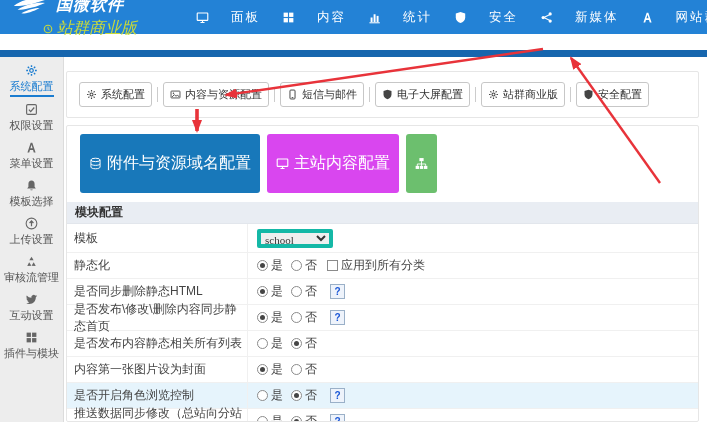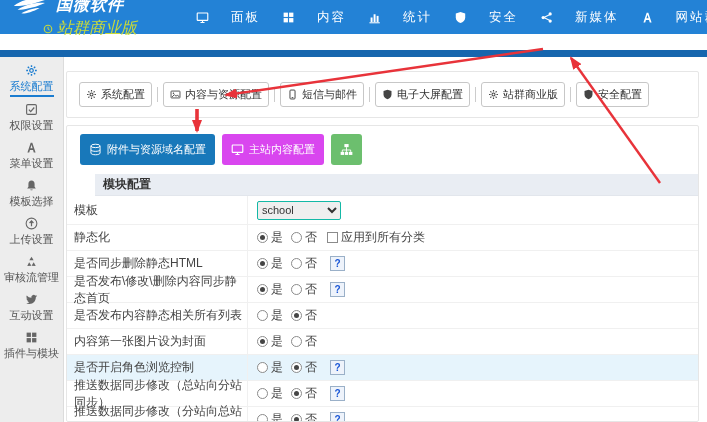--- a/index.html
+++ b/index.html
@@ -43,40 +43,40 @@
         border-radius:2px;box-sizing:border-box;z-index:1;}
   .card1{top:71px;height:47px;display:flex;align-items:center;padding-left:12px;overflow:hidden;}
   .toolbar-btn{display:inline-flex;align-items:center;gap:4px;border:1px solid #c7c7c7;border-radius:3px;
                padding:4px 6px;font-size:11px;color:#333;background:#fff;cursor:pointer;white-space:nowrap;}
   .toolbar-btn .ic svg{width:11px;height:11px;color:#444;}
   .toolbar-sep{width:1px;height:15px;background:#ccc;margin:0 5px;flex:none;}
 
   .card2{top:125px;bottom:0;padding-top:8px;overflow:hidden;}
   .tabs{display:flex;gap:7px;margin-left:13px;}
   .tab-btn{display:inline-flex;align-items:center;gap:5px;border:none;border-radius:3px;
-           padding:8px 9px;font-size:11px;color:#fff;cursor:pointer;white-space:nowrap;}
+           padding:19px 9px;font-size:16px;color:#fff;cursor:pointer;white-space:nowrap;}
   .tab-btn .ic svg{width:13px;height:13px;color:#fff;}
   .panel-header{margin-top:9px;height:21px;line-height:21px;background:#e9edf3;border-bottom:1px solid #e2e6ec;
-                font-weight:bold;font-size:12px;color:#333;padding-left:8px;margin-left:28px;}
+                font-weight:bold;font-size:12px;color:#333;padding-left:8px;}
   .trow{display:flex;align-items:stretch;border-bottom:1px solid #f0f0f0;font-size:12px;color:#444;height:25px;}
   .trow.tall{height:28px;}
   .trow.hl{background:var(--c-hlrow);}
   .cell-label{width:180px;flex:none;display:flex;align-items:center;padding-left:7px;box-sizing:border-box;}
   .cell-value{flex:1;display:flex;align-items:center;gap:3px;padding-left:9px;border-left:1px solid #f0f0f0;}
   .radio{width:11px;height:11px;border:1px solid #8b8b8b;border-radius:50%;display:inline-block;
          position:relative;box-sizing:border-box;background:#fff;flex:none;cursor:pointer;}
   .radio.sel::after{content:"";position:absolute;left:2px;top:2px;width:5px;height:5px;border-radius:50%;background:#454545;}
   .rlabel{margin-right:5px;}
   .checkbox{width:11px;height:11px;border:1px solid #8b8b8b;display:inline-block;box-sizing:border-box;
             background:#fff;margin-left:2px;flex:none;cursor:pointer;}
   .help{width:13px;height:13px;border:1px solid #9ab0c8;background:#eef3fb;color:#1a56d6;font-size:10px;
         font-weight:bold;display:inline-flex;align-items:center;justify-content:center;margin-left:5px;
         flex:none;cursor:pointer;}
-  select.tmpl{width:84px;height:19px;font-size:11px;border:1px solid #14b8a6;border-radius:2px;color:#333;
-              font-family:Liberation Sans, sans-serif;}
+  select.tmpl{width:76px;height:19px;font-size:11px;border:4px solid #14b8a6;border-radius:2px;color:#333;
+              font-family:Liberation Serif, serif;}
 
   
   .annotations{position:absolute;top:0;left:0;width:707px;height:422px;z-index:20;pointer-events:none;}
 </style>
 </head>
 <body>
 
 <div class="app" style="--c-navbar: #2382d6; --c-strip: #1766ae; --c-navactive: #4f98dc; --c-edition: #c9da3a; --c-sideactive: #1a7cd0; --c-hlrow: #e6f4fc;">
 
   <div class="topbar">

